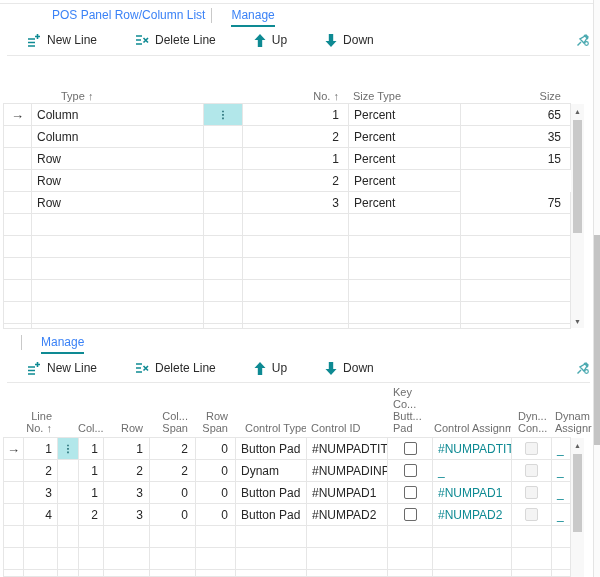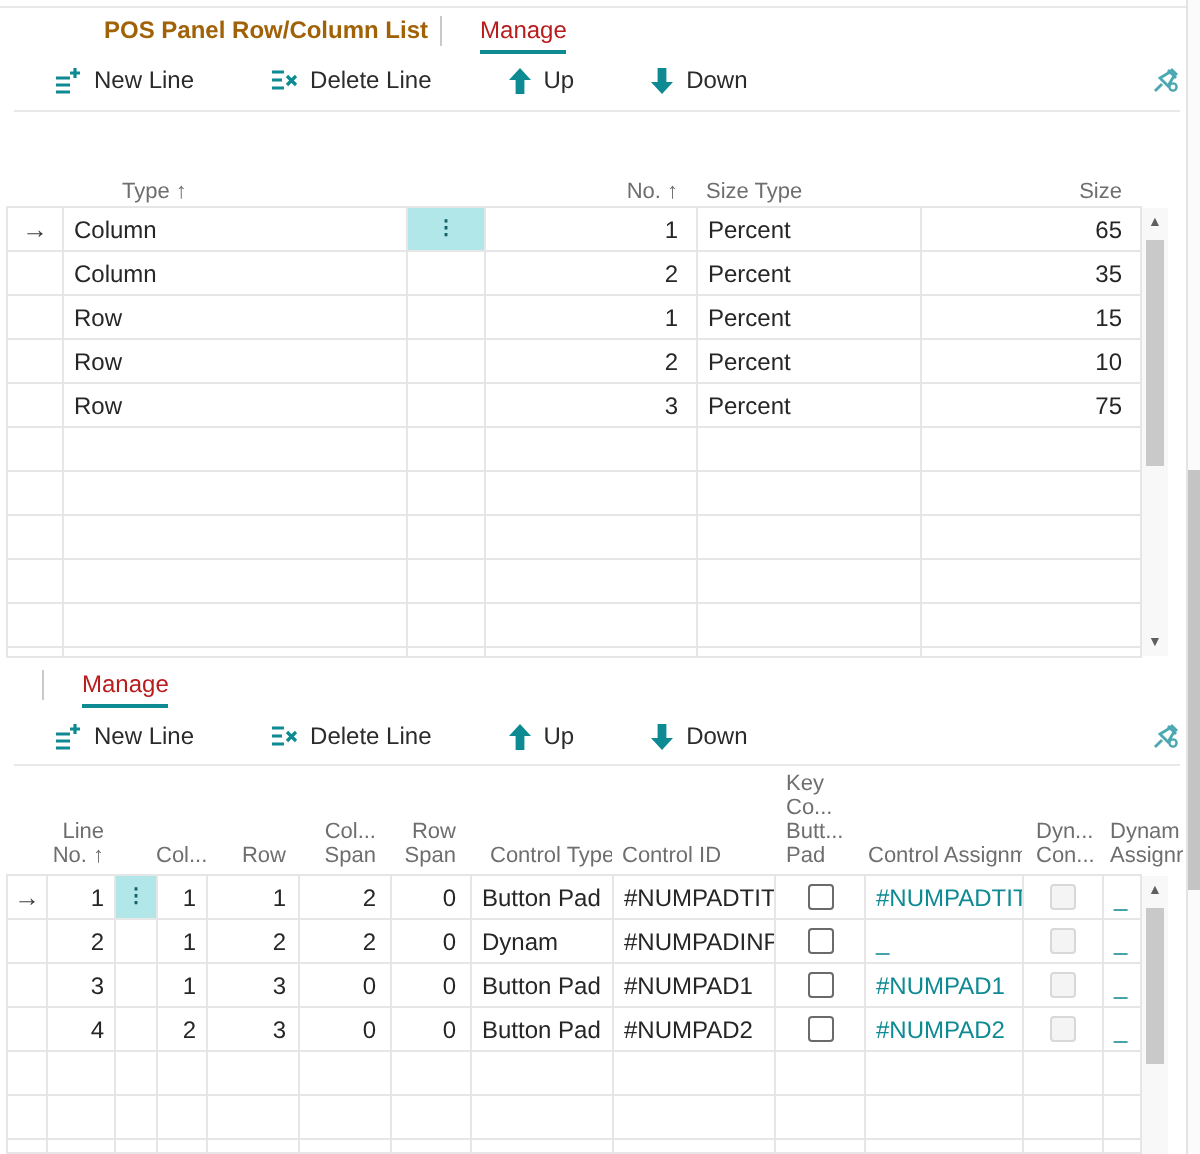--- a/index.html
+++ b/index.html
@@ -1,23 +1,23 @@
 <!DOCTYPE html>
 <html><head>
 <meta charset="utf-8">
 <style>
   html,body{margin:0;padding:0;background:#fff;}
   .page{position:relative;width:600px;height:577px;background:#fff;overflow:hidden;
         font-family:"Liberation Sans",sans-serif;-webkit-font-smoothing:antialiased;}
   .rule{position:absolute;height:1px;background:#e8e8e8;}
   
   .part-head{position:absolute;left:7px;height:20px;display:flex;align-items:center;}
-  .part-title{font-size:12px;font-weight:700;color:#a16207;white-space:nowrap;padding-left:45px;}
+  .part-title{font-size:12px;font-weight:400;color:#3b82f6;white-space:nowrap;padding-left:45px;}
   .head-div{width:1px;height:15px;background:#c9c9c9;}
-  .manage{position:relative;font-size:12px;color:#b91c1c;white-space:nowrap;padding-bottom:1px;}
+  .manage{position:relative;font-size:12px;color:#3b82f6;white-space:nowrap;padding-bottom:1px;}
   .manage .ul{position:absolute;left:0;right:0;bottom:-4px;height:2px;background:#0e8a93;}
   
   .toolbar{position:absolute;left:0;width:593px;height:26px;display:flex;align-items:center;
            padding-left:27px;gap:38px;box-sizing:border-box;}
   .tb-btn{display:flex;align-items:center;gap:6px;font-size:12px;color:#2b2b2b;cursor:default;}
   .tb-btn svg{display:block;}
   .tb-opts{position:absolute;left:576px;top:6px;}
   
   .ghead{position:absolute;display:grid;align-items:end;font-size:11px;color:#6e6e6e;}
   .ghead .hc{line-height:12px;white-space:nowrap;overflow:hidden;}
@@ -144,21 +144,20 @@
       <div class="c r">1</div>
       <div class="c l">Percent</div>
       <div class="c r">15</div>
     </div>
     <div class="grow t1cols">
       <div class="c"></div>
       <div class="c l">Row</div>
       <div class="c"></div>
       <div class="c r">2</div>
       <div class="c l">Percent</div>
-      <div class="c r">10</div>
     </div>
     <div class="grow t1cols">
       <div class="c"></div>
       <div class="c l">Row</div>
       <div class="c"></div>
       <div class="c r">3</div>
       <div class="c l">Percent</div>
       <div class="c r">75</div>
     </div>
 

